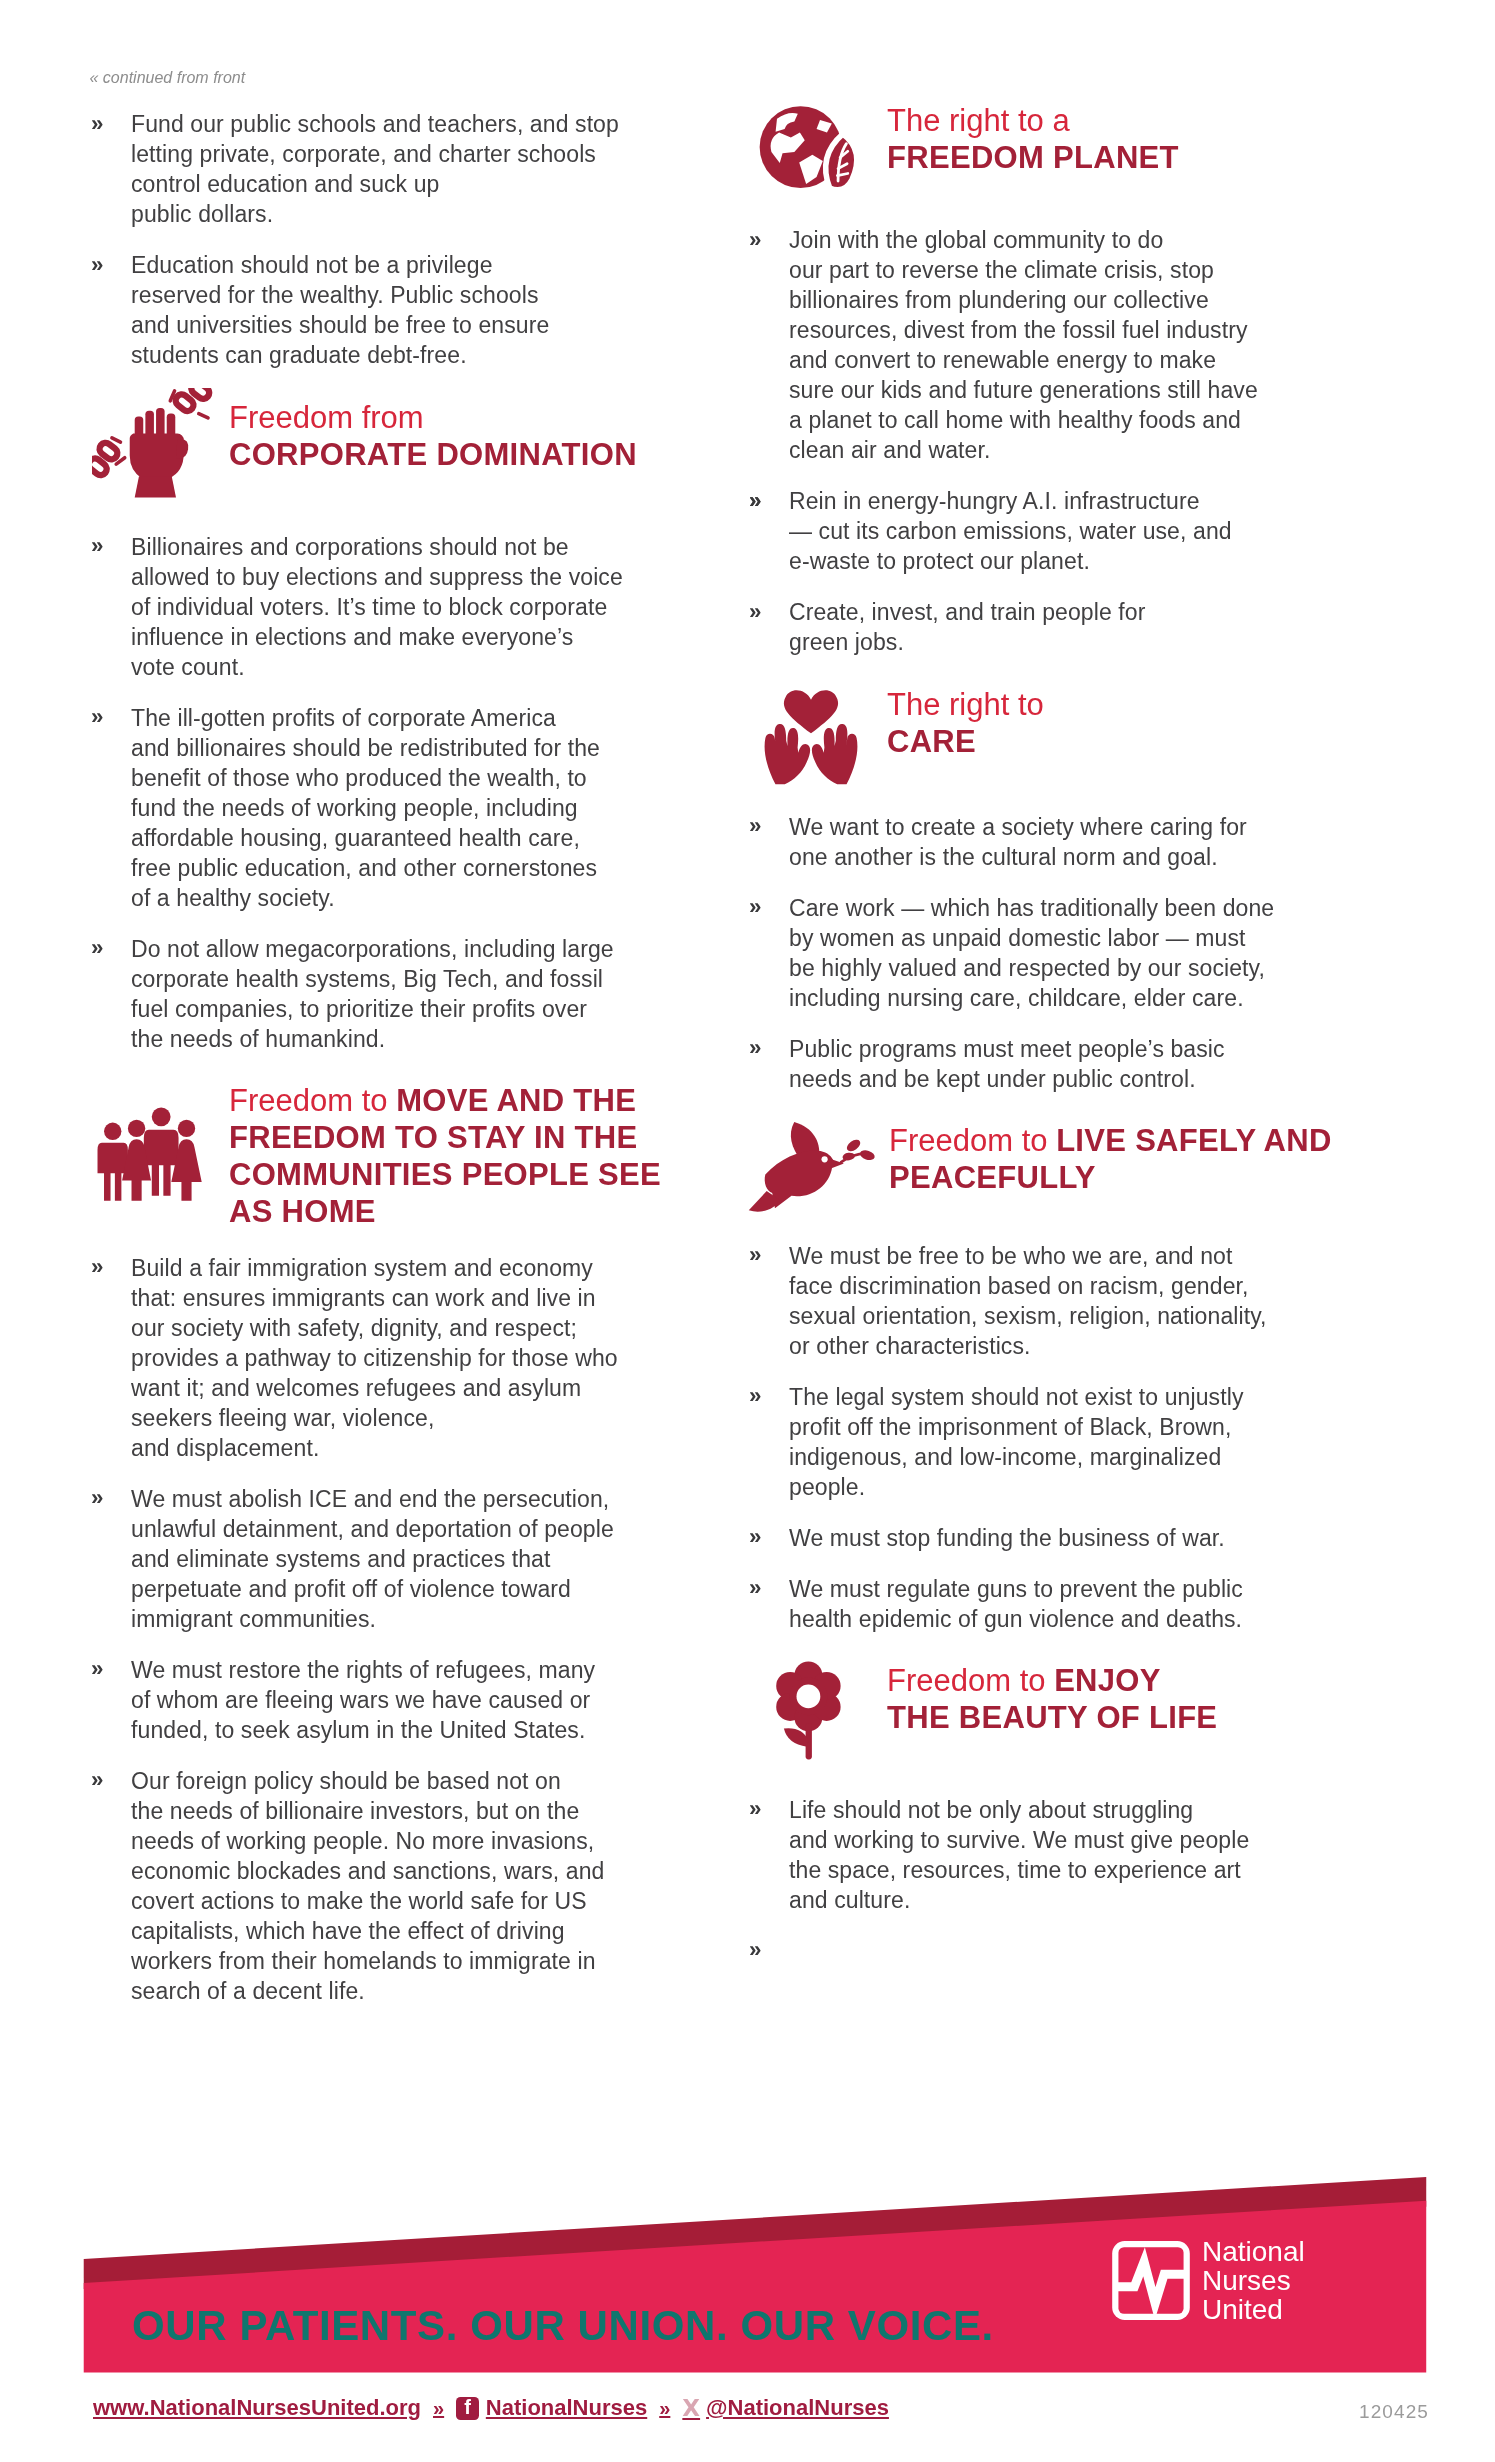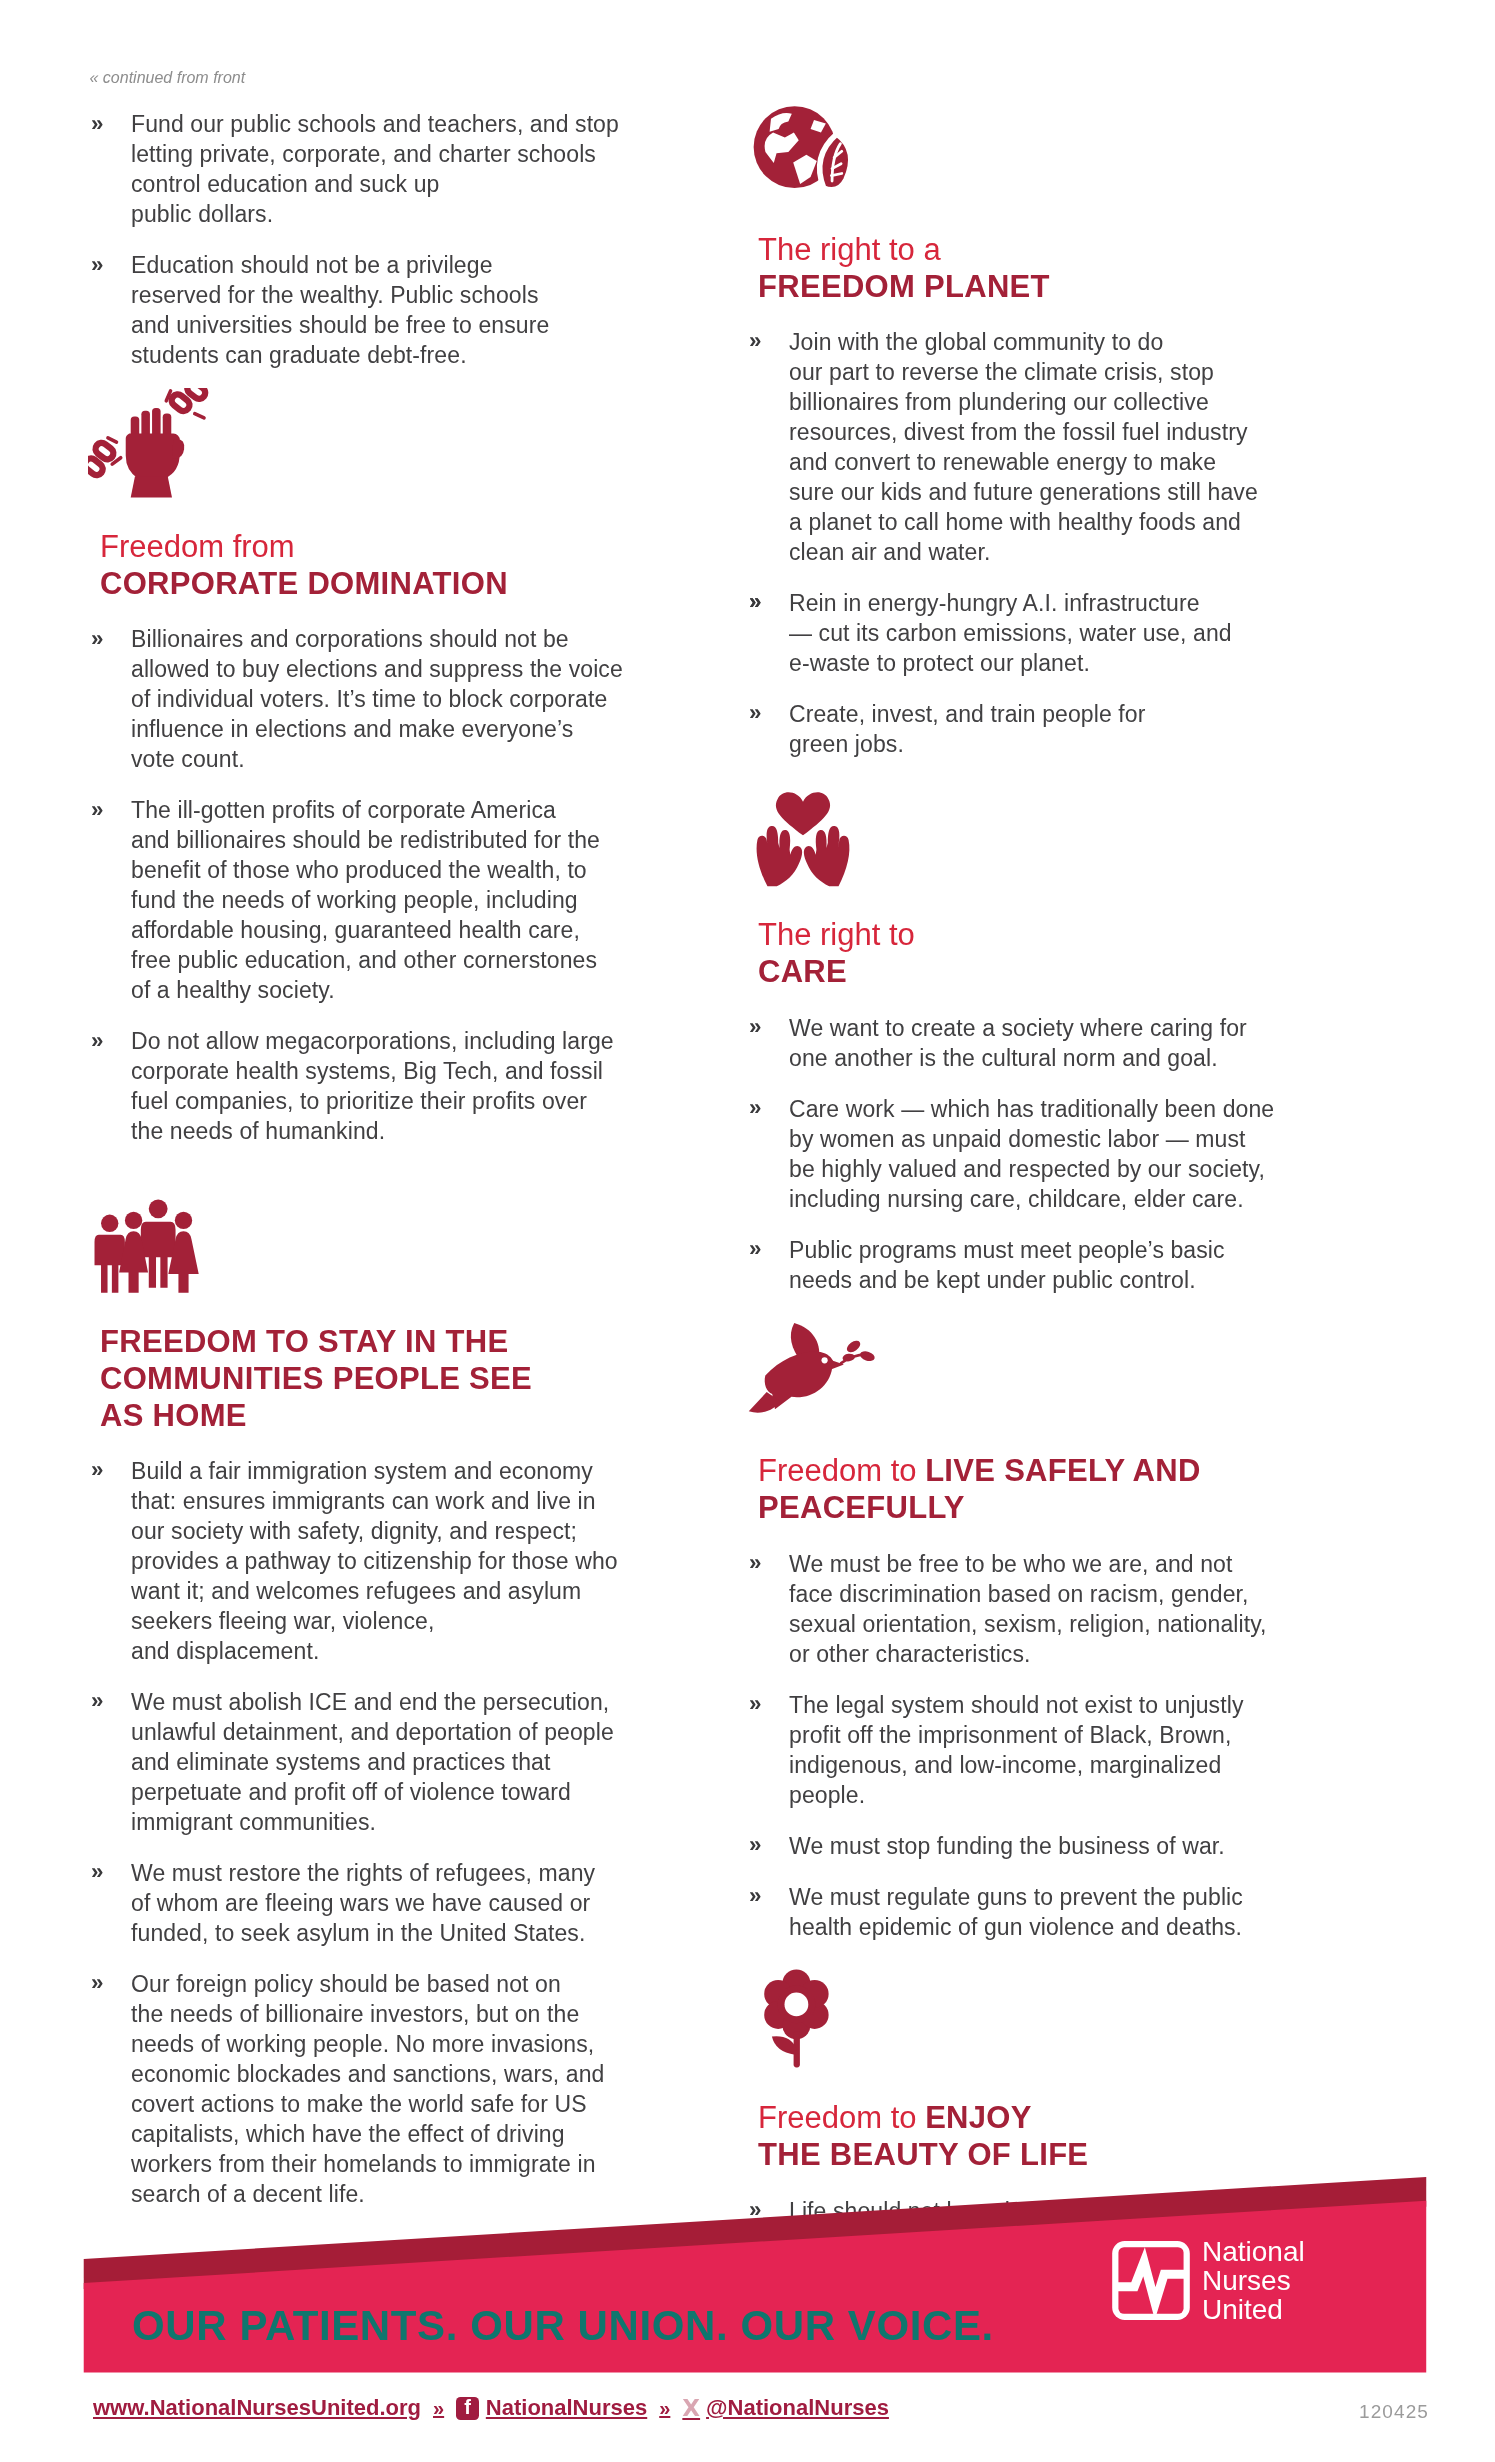--- a/index.html
+++ b/index.html
@@ -8,21 +8,21 @@
     font-family:"Liberation Sans",sans-serif;color:#414042;overflow:hidden;
   }
   .col{position:absolute;}
   #left-col{left:88px;top:69px;width:632px;}
   #right-col{left:746px;top:94px;width:662px;}
   .note{font-style:italic;color:#8d8d8d;font-size:16px;margin:0 0 22.4px 1.5px;}
   ul.bullets{list-style:none;margin:0;padding:0;}
   ul.bullets li{position:relative;padding-left:43px;margin-bottom:21px;font-size:23px;line-height:30px;letter-spacing:0.1px;}
   ul.bullets .marker{position:absolute;left:3px;top:-0.7px;font-weight:bold;color:#39393b;font-size:22.4px;}
   .btext{white-space:pre-line;}
-  .section-heading{display:flex;align-items:flex-start;margin:12px 0 22.4px 0;flex-direction:column;}
+  .section-heading{display:flex;align-items:flex-start;margin:12px 0 22.4px 0;}
   .h-icon-box{flex:0 0 129px;display:flex;justify-content:center;}
   .h-lines{padding-top:7.5px;margin-left:12px;}
   .h-line{font-size:31px;line-height:37px;}
   .h-pre{color:#d7263b;font-weight:normal;}
   .h-bold{color:#a32138;font-weight:bold;letter-spacing:0.3px;}
   .icon-fill{fill:#a32138;}
   .icon-stroke{stroke:#a32138;fill:none;}
   
   #banner-svg{position:absolute;left:0;top:2147px;width:1495px;height:239px;}
   #tagline{position:absolute;left:132px;top:2302px;color:#0f766e;font-weight:bold;font-size:42px;letter-spacing:0.6px;}
@@ -114,20 +114,21 @@
           <circle cx="30" cy="46" r="12"></circle>
           <path d="M15,62 h30 q6,0 6,10 v32 h-9 v38 h-9 v-38 h-6 v38 h-9 v-38 h-9 v-32 q0,-10 6,-10 z"></path>
           <circle cx="63" cy="42" r="12"></circle>
           <path d="M63,57 q9,0 11,11 l9,46 h-13 v28 h-14 v-28 h-13 l9,-46 q2,-11 11,-11 z"></path>
           <circle cx="132" cy="42" r="12"></circle>
           <path d="M132,57 q9,0 11,11 l10,48 h-14 v26 h-14 v-26 h-14 l10,-48 q2,-11 11,-11 z"></path>
         </g>
       </svg>
     </div>
     <div class="h-lines">
+      <div class="h-line"><span class="h-pre">Freedom to </span><span class="h-bold">MOVE AND THE</span></div>
       <div class="h-line"><span class="h-pre"></span><span class="h-bold">FREEDOM TO STAY IN THE</span></div>
       <div class="h-line"><span class="h-pre"></span><span class="h-bold">COMMUNITIES PEOPLE SEE</span></div>
       <div class="h-line"><span class="h-pre"></span><span class="h-bold">AS HOME</span></div>
     </div>
   </div>
 
   <ul class="bullets">
     <li><span class="marker">»</span><span class="btext">Build a fair immigration system and economy
 that: ensures immigrants can work and live in
 our society with safety, dignity, and respect;

